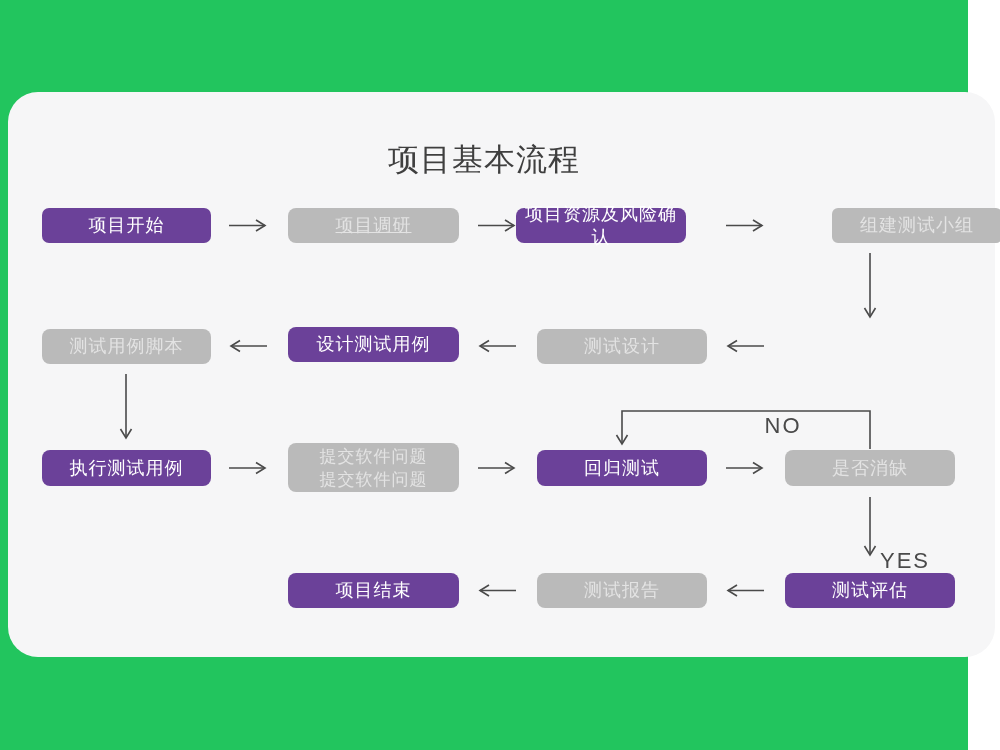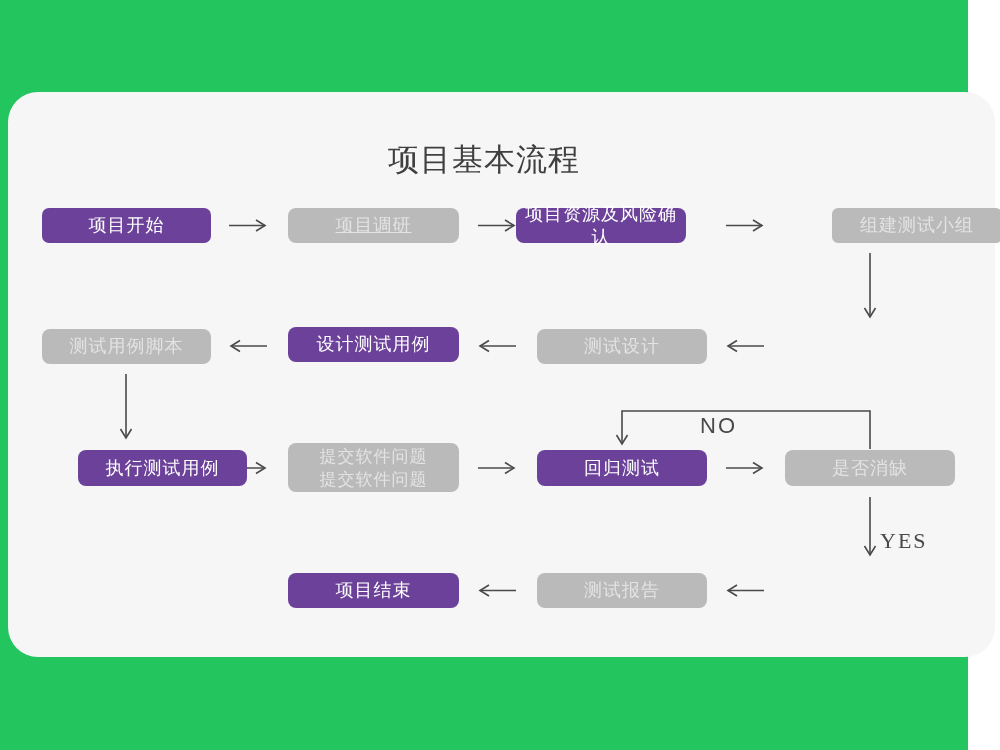--- a/index.html
+++ b/index.html
@@ -20,22 +20,22 @@
   .title{position:absolute;left:0;top:139px;width:100%;text-align:center;
     font-size:31px;font-weight:500;color:var(--title-color);letter-spacing:1px;}
   .arrow-layer{position:absolute;left:0;top:0;width:1000px;height:750px;pointer-events:none;}
   .node{position:absolute;display:flex;align-items:center;justify-content:center;
     flex-direction:column;border-radius:8px;font-size:18px;letter-spacing:1px;
     line-height:23px;text-align:center;}
   .node.primary{background:var(--primary);color:var(--primary-text);}
   .node.secondary{background:var(--secondary);color:var(--secondary-text);}
   .edge-label{position:absolute;color:var(--arrow);font-size:22px;font-weight:400;
     letter-spacing:2px;}
-  .edge-label.no{left:700px;top:413px;width:92px;}
-  .edge-label.yes{left:880px;top:528px;font-family:Liberation Serif, serif;}
+  .edge-label.no{left:737px;top:413px;width:92px;text-align:center;}
+  .edge-label.yes{left:880px;top:548px;}
 </style>
 </head>
 <body>
 
 <div class="stage">
   <div class="card"></div>
 
   <div class="title">项目基本流程</div>
 
   <svg class="arrow-layer" width="1000" height="750" viewBox="0 0 1000 750">
@@ -73,26 +73,27 @@
 
   <div class="node primary" style="left:42px;  top:208px; width:169px; height:35px;border-radius:7px;">项目开始</div>
   <div class="node secondary" style="left:288px; top:208px; width:171px; height:35px;text-decoration:underline;">项目调研</div>
   <div class="node primary" style="left:516px; top:208px; width:170px; height:35px;">项目资源及风险确认</div>
   <div class="node secondary" style="left:832px; top:208px; width:170px; height:35px;border-radius:6px;">组建测试小组</div>
 
   <div class="node secondary" style="left:42px;  top:329px; width:169px; height:35px;">测试用例脚本</div>
   <div class="node primary" style="left:288px; top:327px; width:171px; height:35px;">设计测试用例</div>
   <div class="node secondary" style="left:537px; top:329px; width:170px; height:35px;">测试设计</div>
 
-  <div class="node primary" style="left:42px;  top:450px; width:169px; height:36px;margin-left:36px;">执行测试用例</div>
+  <div class="node primary" style="left:42px;  top:450px; width:169px; height:36px;">执行测试用例</div>
   <div class="node secondary" style="left:288px; top:443px; width:171px; height:49px; font-size:17px;">
     <span>提交软件问题</span>
     <span>提交软件问题</span>
   </div>
   <div class="node primary" style="left:537px; top:450px; width:170px; height:36px;">回归测试</div>
   <div class="node secondary" style="left:785px; top:450px; width:170px; height:36px;text-align:right;">是否消缺</div>
 
   <div class="node primary" style="left:288px; top:573px; width:171px; height:35px;">项目结束</div>
   <div class="node secondary" style="left:537px; top:573px; width:170px; height:35px;">测试报告</div>
+  <div class="node primary" style="left:785px; top:573px; width:170px; height:35px;">测试评估</div>
 
   <div class="edge-label no">NO</div>
   <div class="edge-label yes">YES</div>
 </div>
 
 </body></html>

